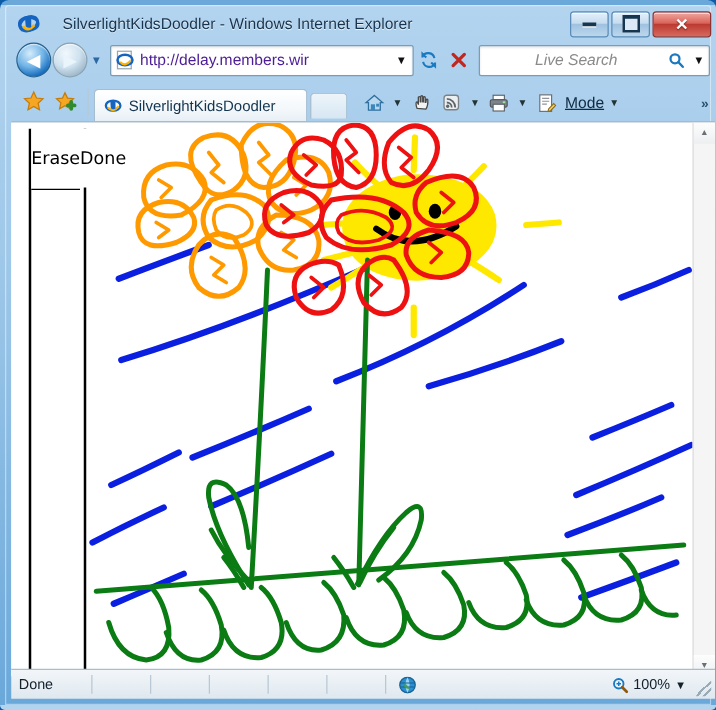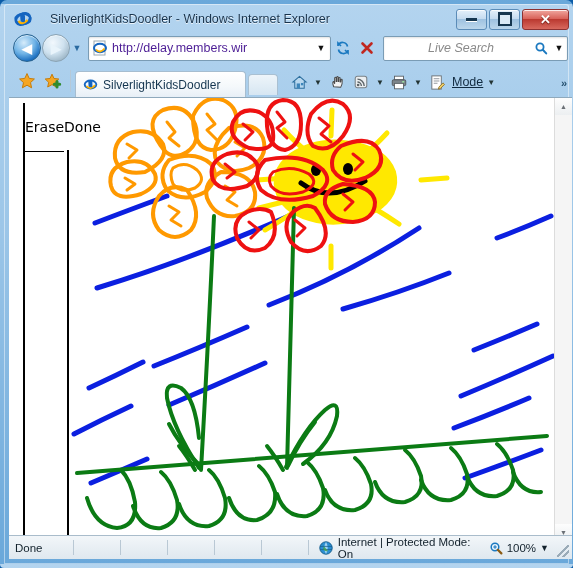--- a/index.html
+++ b/index.html
@@ -501,21 +501,20 @@
     <div class="st-cell st-blank"></div>
     <div class="st-cell st-blank"></div>
     <div class="st-cell st-blank"></div>
     <div class="st-zone">
       <svg class="globe" viewBox="0 0 14 14">
         <circle cx="7" cy="7" r="6.2" fill="#2a8fd4" stroke="#19618f"></circle>
         <path d="M7 .8 Q3.6 7 7 13.2 Q10.4 7 7 .8" fill="#bde3f7" opacity=".8"></path>
         <path d="M1 5.4 H13 M1 8.6 H13" stroke="#19618f" stroke-width=".8" fill="none"></path>
         <path d="M3 3 Q6 5 4 8 Q6 11 9 10" fill="#3f9e4d" opacity=".85"></path>
       </svg>
-      <span>Internet | Protected Mode: On</span>
     </div>
     <div class="st-zoom">
       <svg class="zoom-ico" viewBox="0 0 14 14">
         <circle cx="6" cy="6" r="3.8" fill="#eaf4fc" stroke="#1b79c0" stroke-width="1.5"></circle>
         <path d="M4.2 6 H7.8 M6 4.2 V7.8" stroke="#1b79c0" stroke-width="1.2"></path>
         <path d="M8.8 8.8 L12.4 12.4" stroke="#8a5a12" stroke-width="2.2" stroke-linecap="round"></path>
       </svg>
       <span>100%</span>
       <span style="font-size:9px">▼</span>
     </div>

